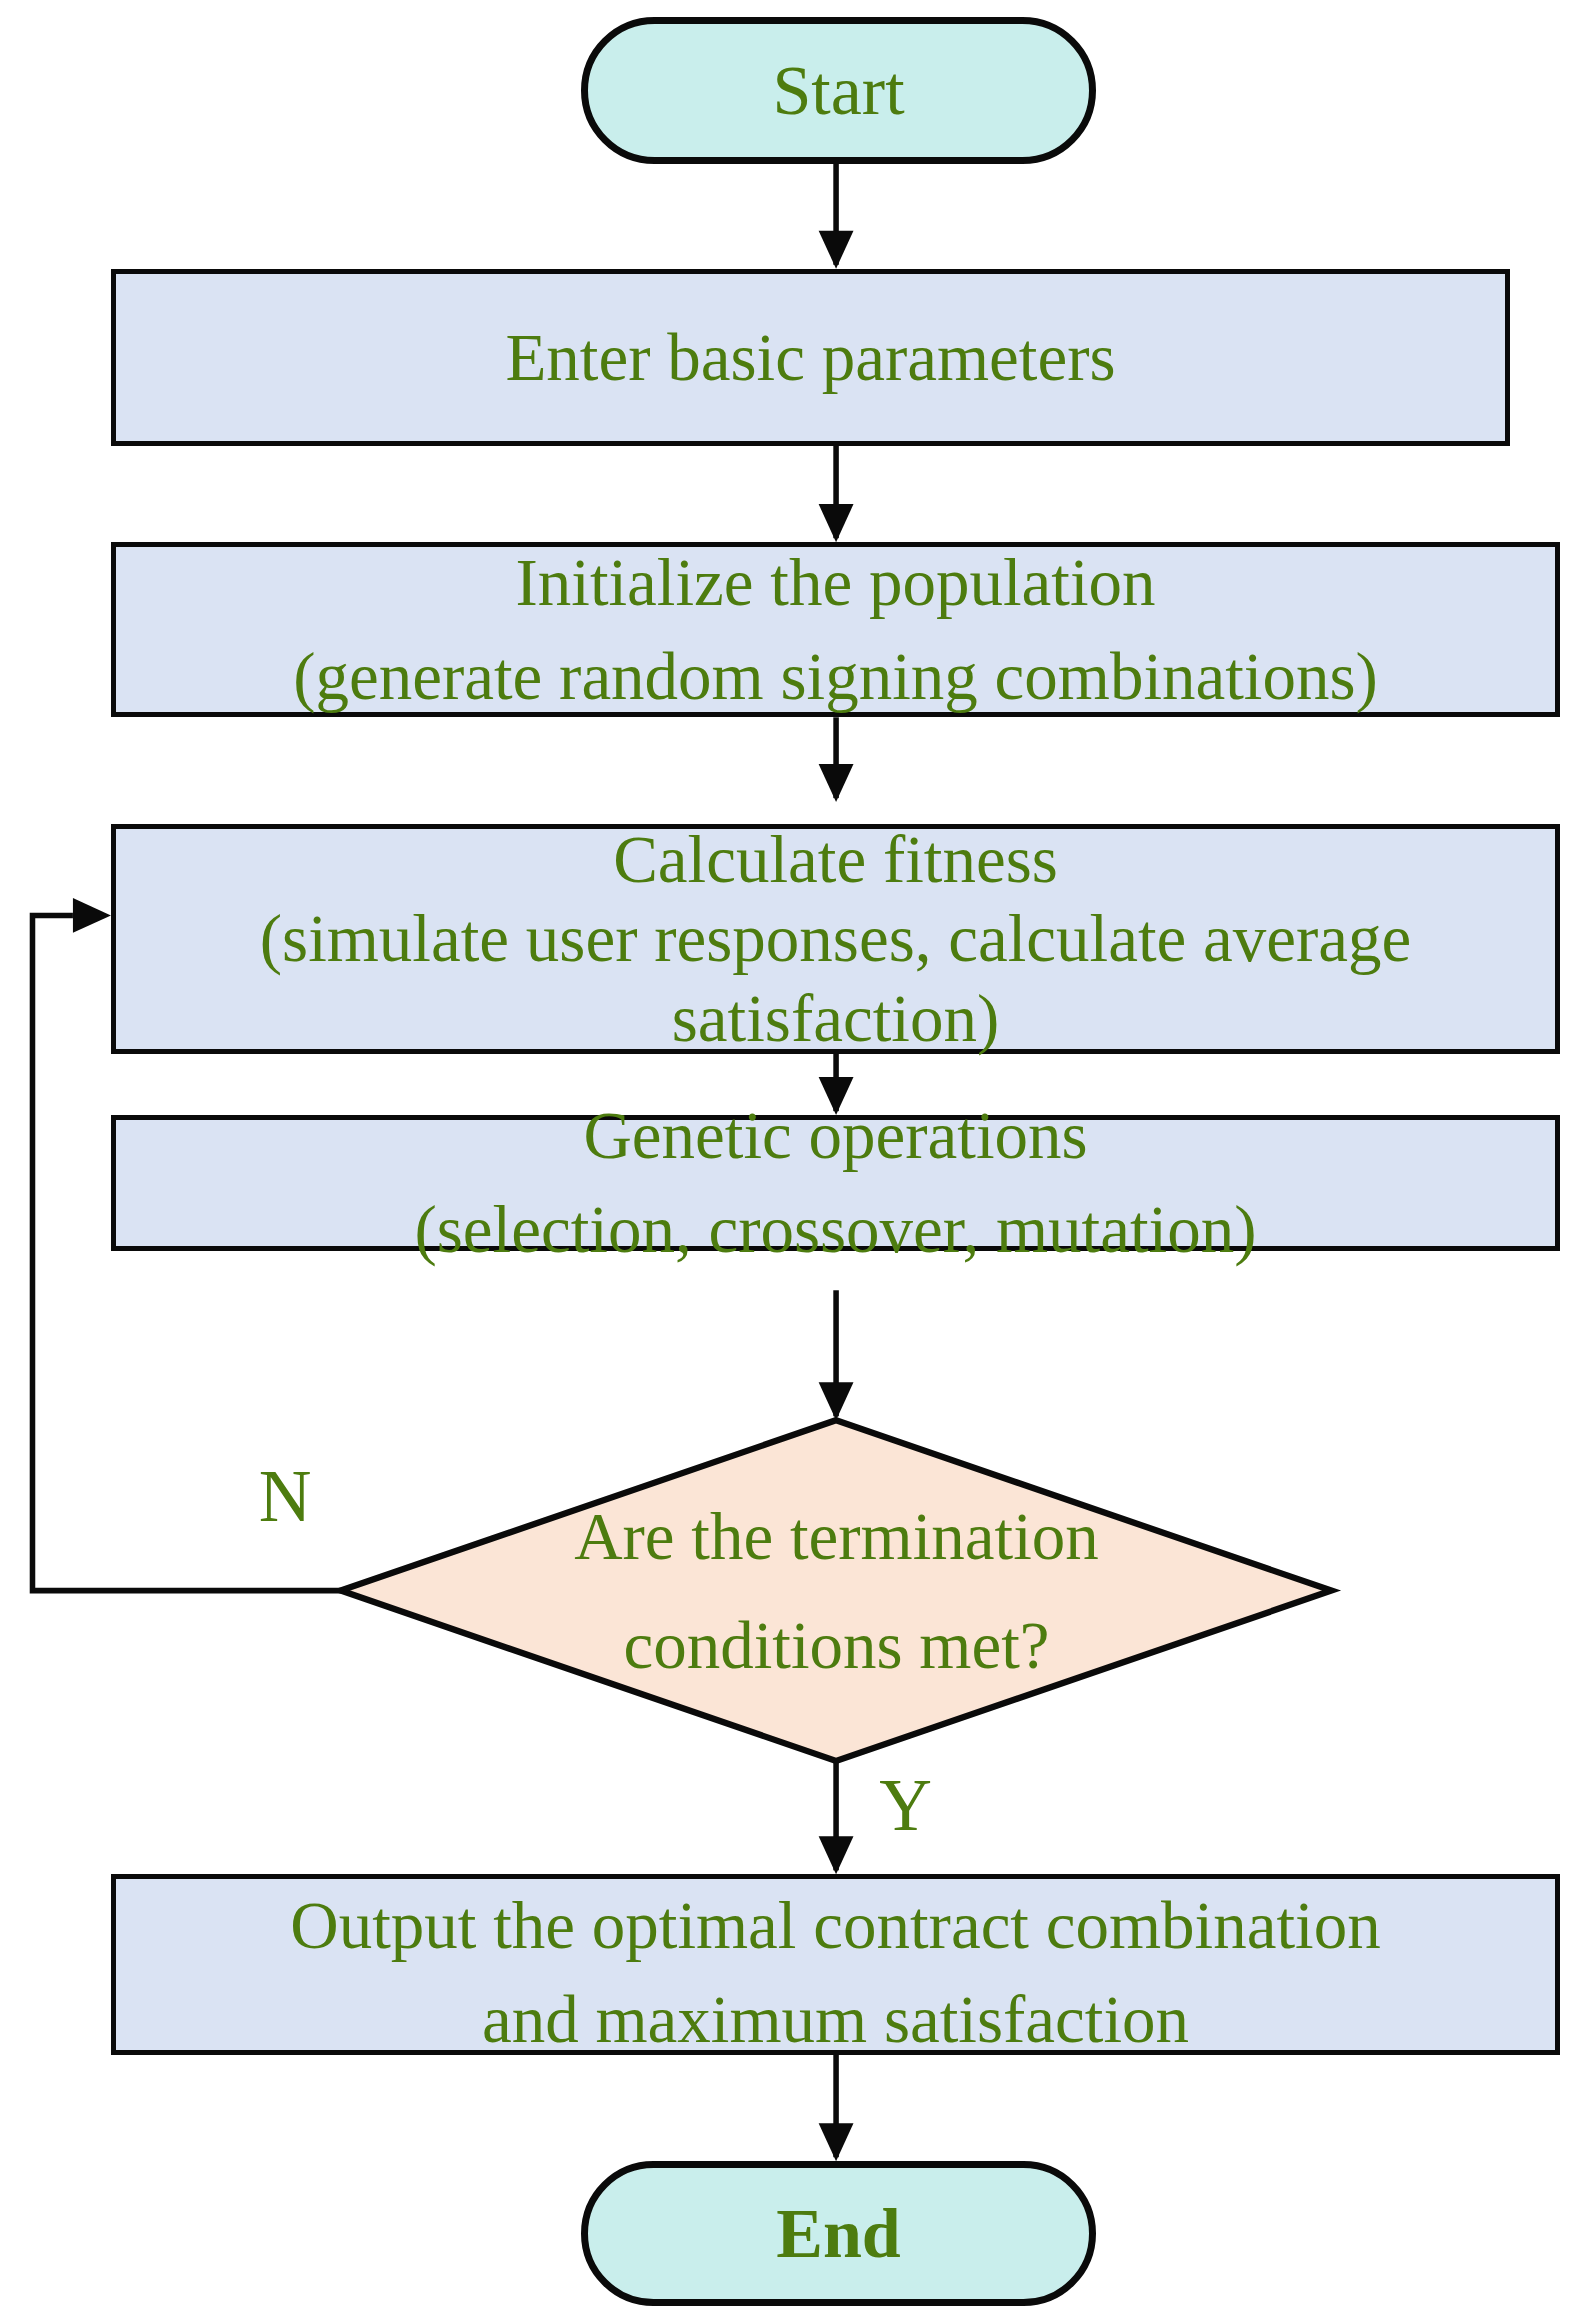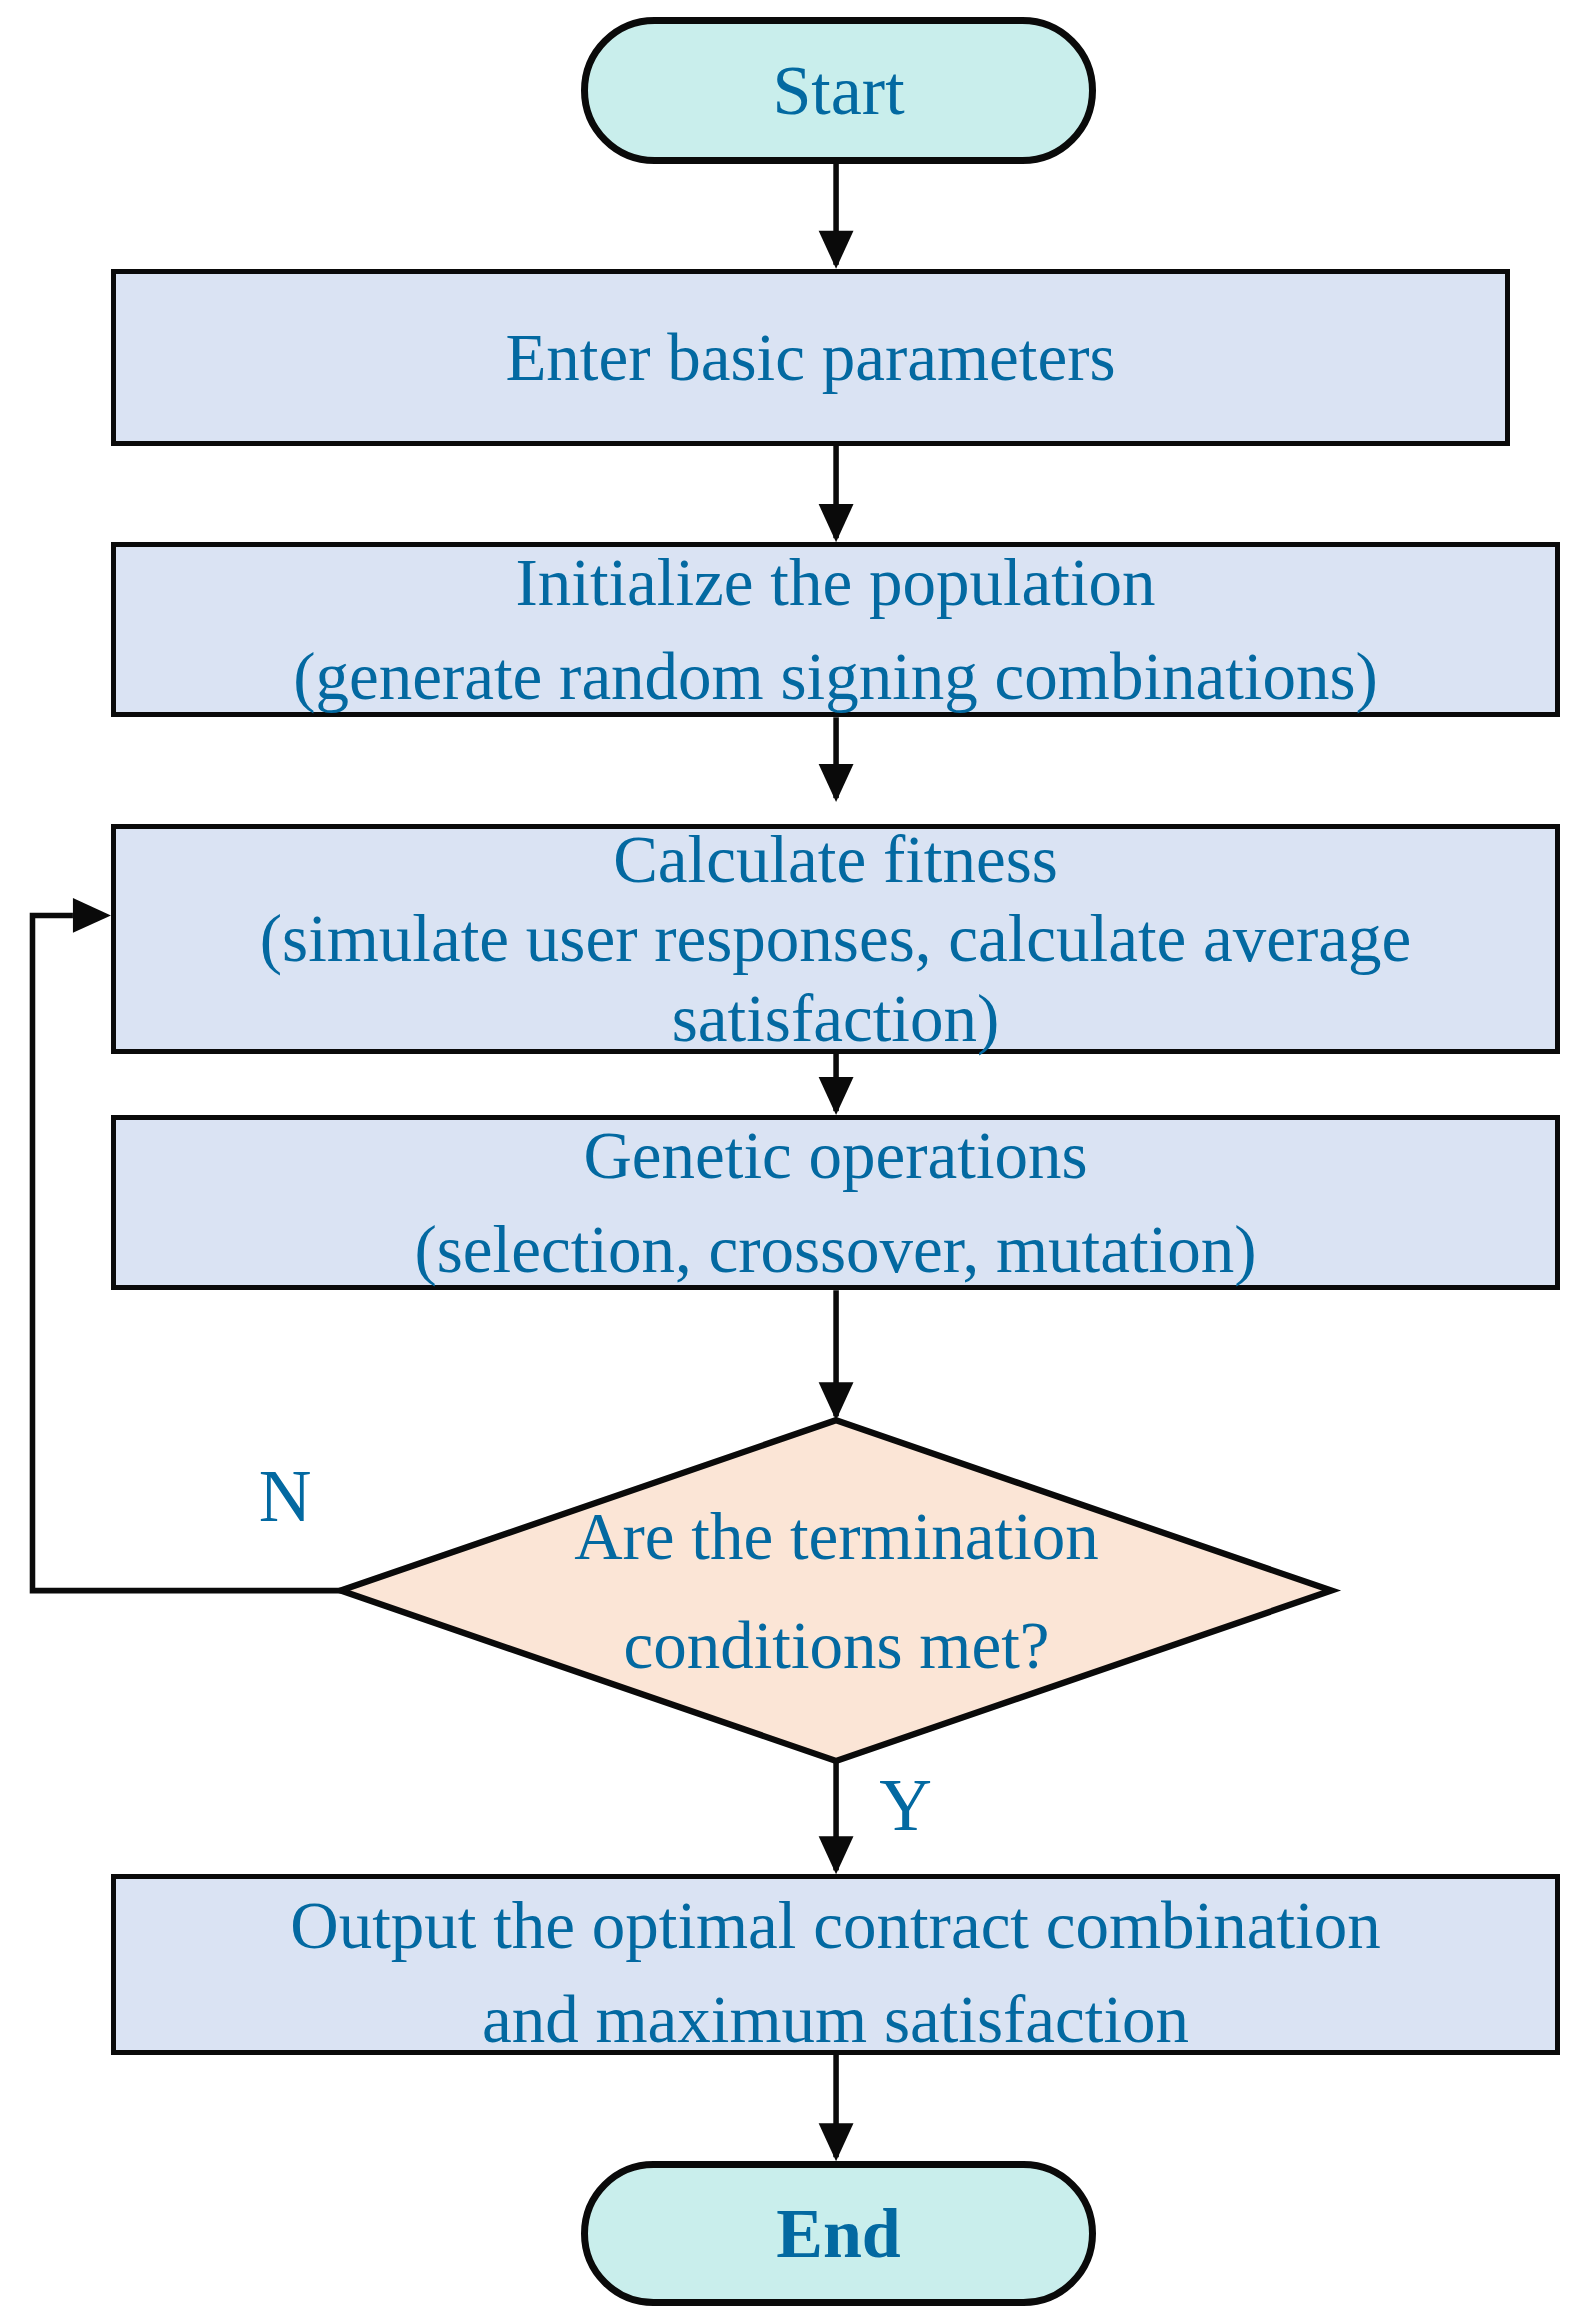--- a/index.html
+++ b/index.html
@@ -2,21 +2,21 @@
 <html style="font-size:12.7px"><head>
 <meta charset="utf-8">
 <style>
   html, body { margin: 0; padding: 0; background: #ffffff; }
   #flowchart-canvas {
     position: relative;
     width: 1581px;
     height: 2319px;
     background: #ffffff;
     font-family: "Liberation Serif", "DejaVu Serif", serif;
-    color: #0369a1;
+    color: #4d7c0f;
     overflow: hidden;
   }
   #connector-layer {
     position: absolute;
     left: 0; top: 0;
     width: 1581px; height: 2319px;
   }
   .node {
     position: absolute;
     box-sizing: border-box;
@@ -34,21 +34,21 @@
     font-size: 70px;
   }
   .process {
     border: 5.5px solid #0a0a0a;
   }
   .node span { display: block; white-space: nowrap; }
   #node-start        { left: 581px;  top: 17.4px;   width: 515px;  height: 147px; }
   #node-enter-parameters      { left: 111px; top: 269px;  width: 1399px; height: 177px; }
   #node-initialize-population { left: 111px; top: 542px;  width: 1449px; height: 175px; }
   #node-calculate-fitness     { left: 111px; top: 802px; width: 1449px; height: 230px; line-height: 1.18; margin-top: 22px; }
-  #node-genetic-operations    { left: 111px; top: 1115px; width: 1449px; height: 175px; }
+  #node-genetic-operations    { left: 111px; top: 1115px; width: 1449px; height: 136px; }
   #node-decision-text { left: 341px; top: 1420px; width: 991px; height: 341px; line-height: 1.62; background: transparent; }
   #node-output       { left: 111px; top: 1874px; width: 1449px; height: 181px; justify-content: space-between; }
   #node-end          { left: 581px; top: 2161px; width: 515px;  height: 145px; }
   .edge-label {
     position: absolute;
     font-size: 73px;
     line-height: 1;
     text-align: center;
   }
   #label-no  { left: 198px;  top: 1460px; width: 174px; }

